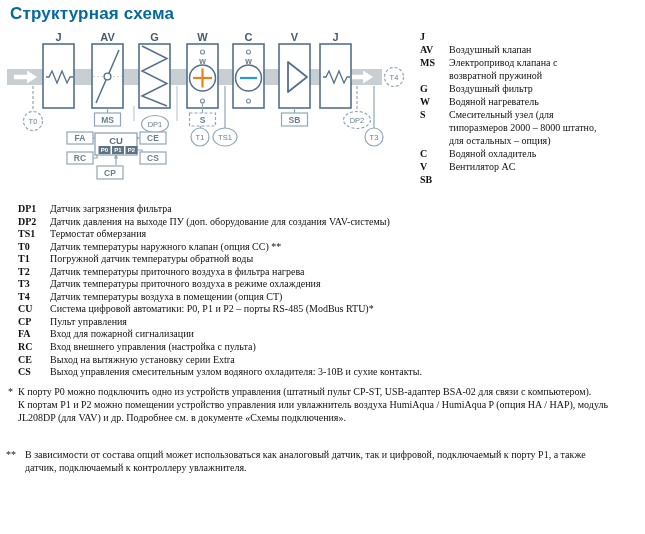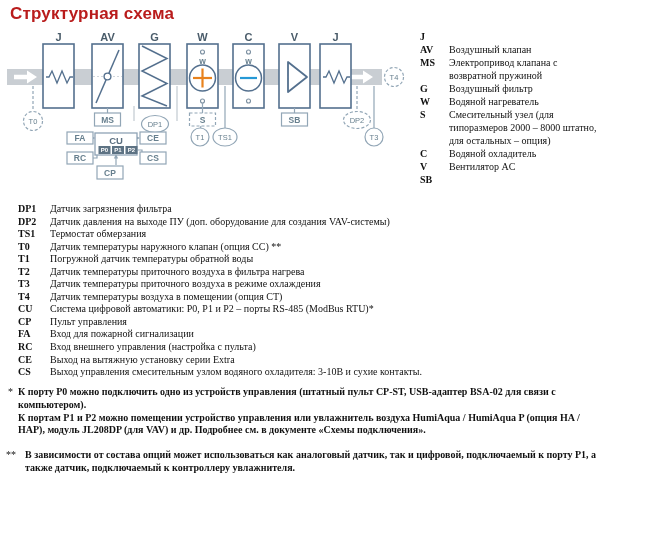--- a/index.html
+++ b/index.html
@@ -1,19 +1,19 @@
 <!DOCTYPE html>
 <html><head>
 <meta charset="utf-8">
 <style>
   html,body{margin:0;padding:0;background:#fff;}
   #page{position:relative;width:645px;height:534px;background:#fff;overflow:hidden;
         font-family:"Liberation Serif", serif;color:#111;}
   #page-title{position:absolute;left:10px;top:4px;font-family:"Liberation Sans",sans-serif;
-        font-weight:bold;font-size:17px;color:#b91c1c;letter-spacing:0.2px;}
+        font-weight:bold;font-size:17px;color:#0369a1;letter-spacing:0.2px;}
   #schematic{position:absolute;left:0;top:0;}
 
   
   #legend-right{position:absolute;left:420px;top:30px;width:215px;}
   .lr-row{display:flex;font-size:10px;line-height:13px;}
   .lr-key{width:29px;font-weight:bold;flex:none;}
   .lr-desc{width:158px;}
 
   
   #legend-bottom{position:absolute;left:18px;top:203px;width:618px;}
@@ -22,21 +22,21 @@
   .lb-desc{width:566px;white-space:nowrap;font-family:Liberation Serif, serif;}
 
   
   .footnote{position:absolute;display:flex;font-size:10px;line-height:12.8px;width:600px;}
   #footnote-1{left:8px;top:386px;}
   #footnote-2{left:6px;top:449px;}
   .fn-marker{flex:none;}
   #footnote-1 .fn-marker{width:10px;}
   #footnote-2 .fn-marker{width:19px;}
   .fn-text{flex:1;}
-  .fn-text p{margin:0;font-weight:bold;}
+  .fn-text p{margin:0;}
 </style>
 </head>
 <body>
 
 <div id="page">
 
   <div id="page-title">Структурная схема</div>
 
   <svg id="schematic" width="645" height="200" viewBox="0 0 645 200">
 

